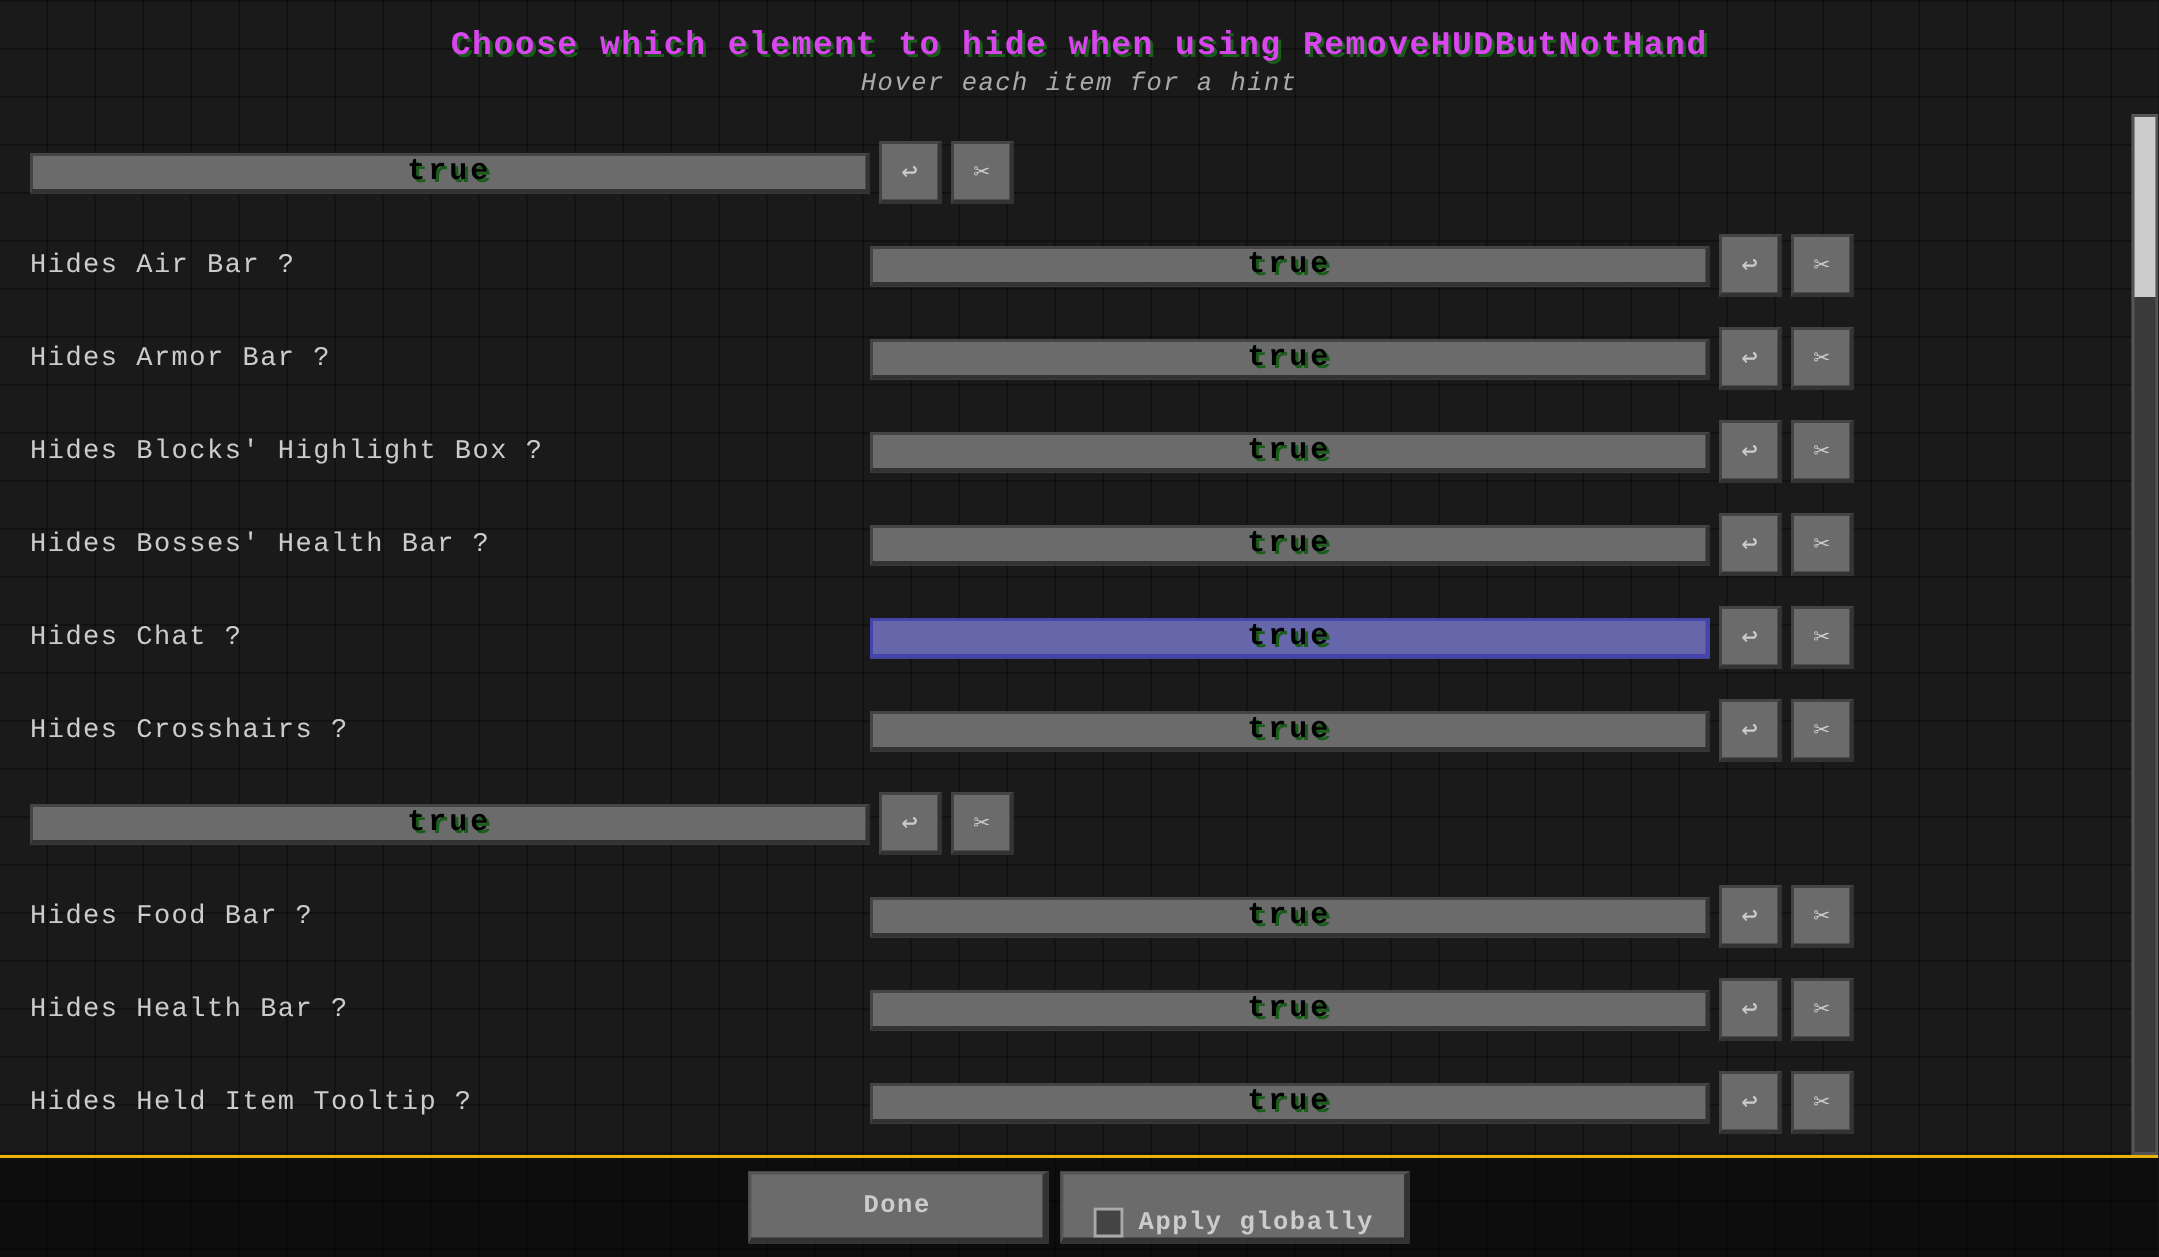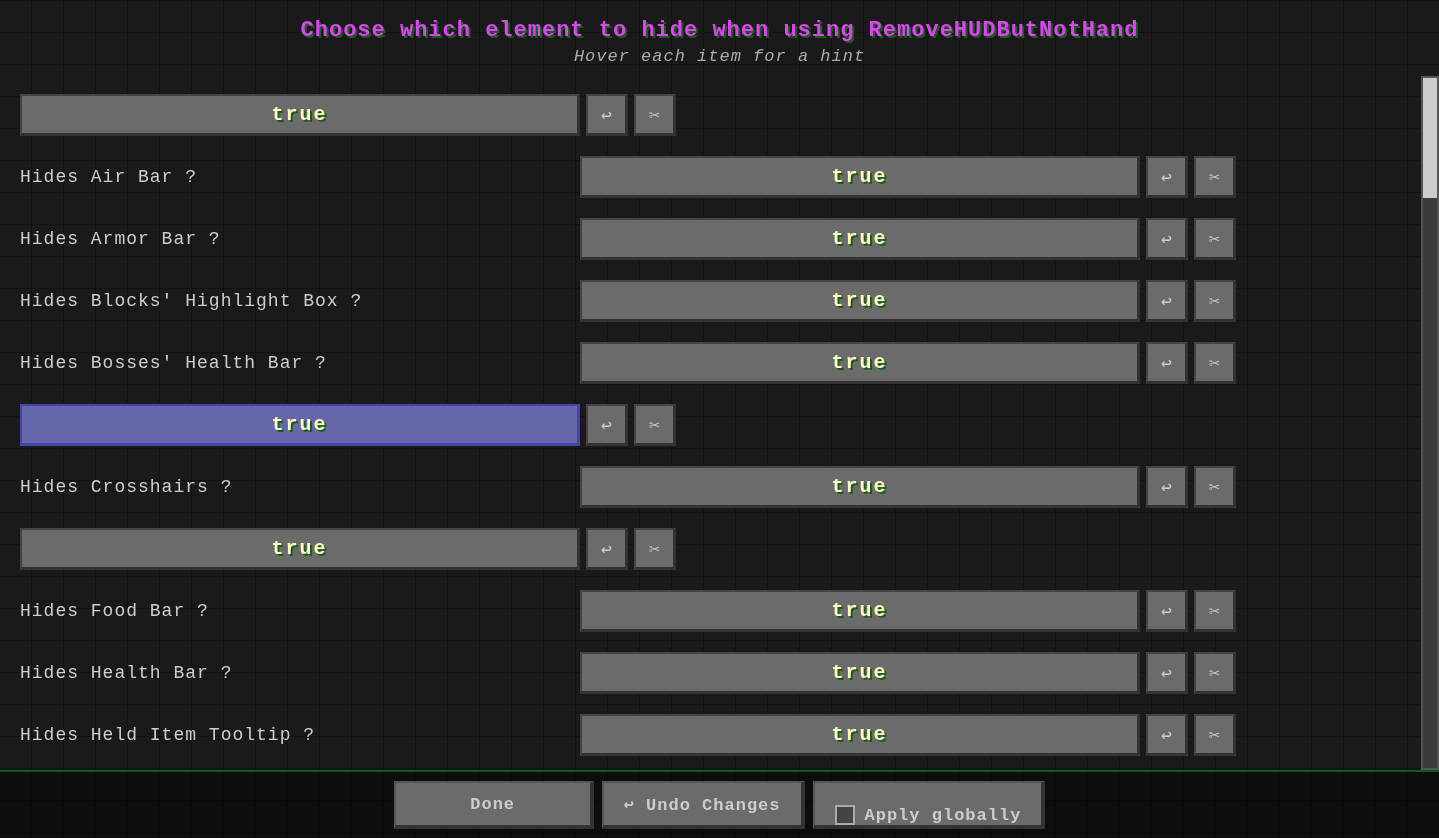--- a/index.html
+++ b/index.html
@@ -96,30 +96,30 @@
       flex: 0 0 560px;
       color: #cccccc;
       font-size: 18px;
       font-family: 'Courier New', monospace;
       letter-spacing: 1px;
       white-space: nowrap;
     }
 
     .settings-value-btn {
       flex: 0 0 560px;
-      height: 42px;
+      height: 27px;
       background: #6b6b6b;
       border: 2px solid #444;
       border-bottom: 3px solid #333;
       border-right: 3px solid #333;
       cursor: pointer;
       display: flex;
       align-items: center;
       justify-content: center;
-      color: #fef9c3;
+      color: #000000;
       font-family: 'Courier New', monospace;
       font-size: 20px;
       font-weight: bold;
       letter-spacing: 2px;
       text-shadow: 2px 2px #1a5c1a;
     }
 
     .settings-value-btn.highlighted {
       background: #6666aa;
       border-color: #4444aa;
@@ -144,21 +144,21 @@
     }
 
     .footer {
       flex-shrink: 0;
       height: 68px;
       display: flex;
       align-items: center;
       justify-content: center;
       gap: 8px;
       background: rgba(0,0,0,0.5);
-      border-top: 2px solid #14532d;
+      border-top: 2px solid #eab308;
       padding: 0 20px;
     }
 
     .footer-btn {
       height: 48px;
       background: #6b6b6b;
       border: 2px solid #555;
       border-bottom: 4px solid #333;
       border-right: 4px solid #333;
       cursor: pointer;
@@ -227,20 +227,21 @@
         <button class="icon-btn">↩</button>
         <button class="icon-btn">✂</button>
       </div>
       <div class="settings-row">
         <div class="settings-label">Hides Bosses' Health Bar ?</div>
         <button class="settings-value-btn">true</button>
         <button class="icon-btn">↩</button>
         <button class="icon-btn">✂</button>
       </div>
       <div class="settings-row">
+        <div class="settings-label">Hides Chat ?</div>
         <button class="settings-value-btn highlighted">true</button>
         <button class="icon-btn">↩</button>
         <button class="icon-btn">✂</button>
       </div>
       <div class="settings-row">
         <div class="settings-label">Hides Crosshairs ?</div>
         <button class="settings-value-btn">true</button>
         <button class="icon-btn">↩</button>
         <button class="icon-btn">✂</button>
       </div>
@@ -268,18 +269,17 @@
         <button class="icon-btn">✂</button>
       </div>
     </div>
   <div class="scrollbar">
     <div class="scrollbar-thumb"></div>
   </div>
 </div>
 
 <div class="footer">
   <button class="footer-btn done-btn">Done</button>
-  <button class="footer-btn">↩ Undo Changes</button>
   <button class="footer-btn apply-btn">
     <span class="checkbox-box"></span>
     <span>Apply globally</span>
   </button>
 </div>
 
 </body></html>

